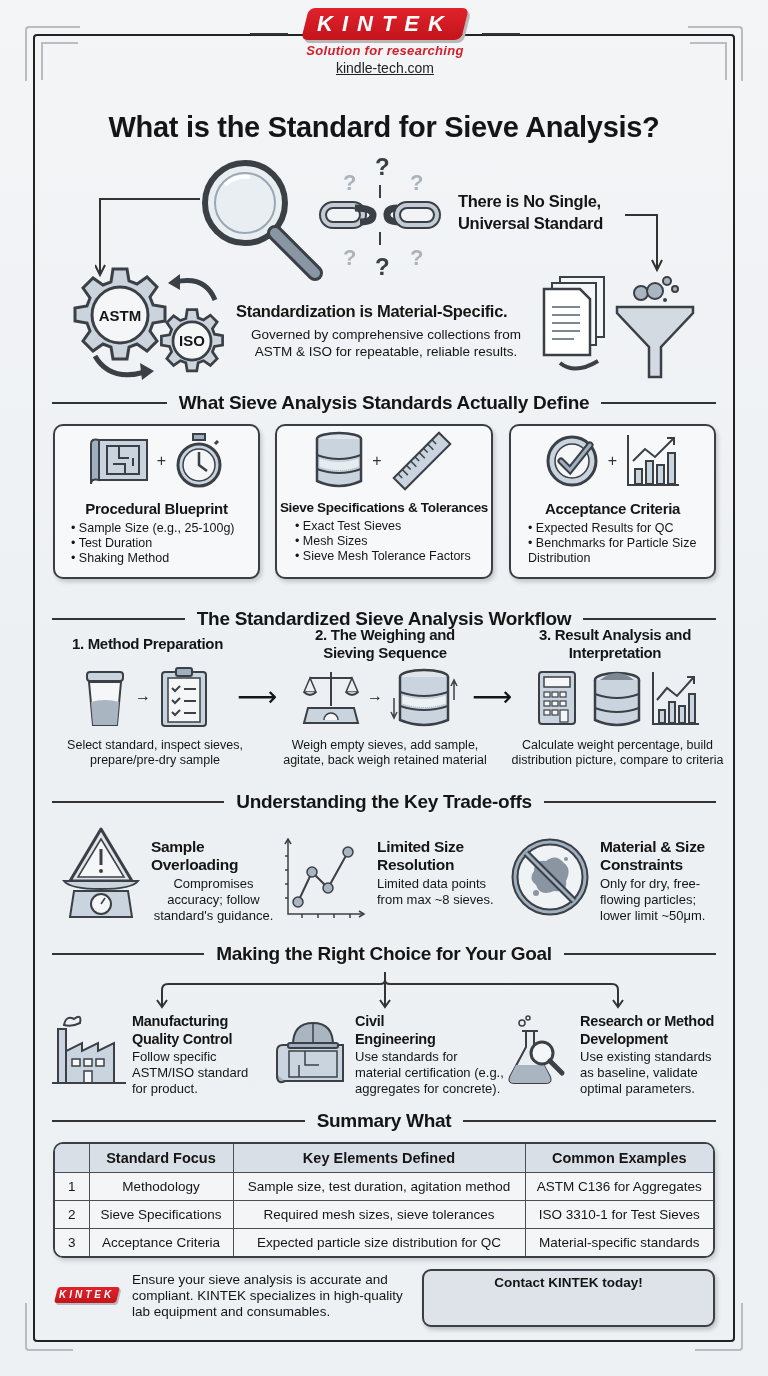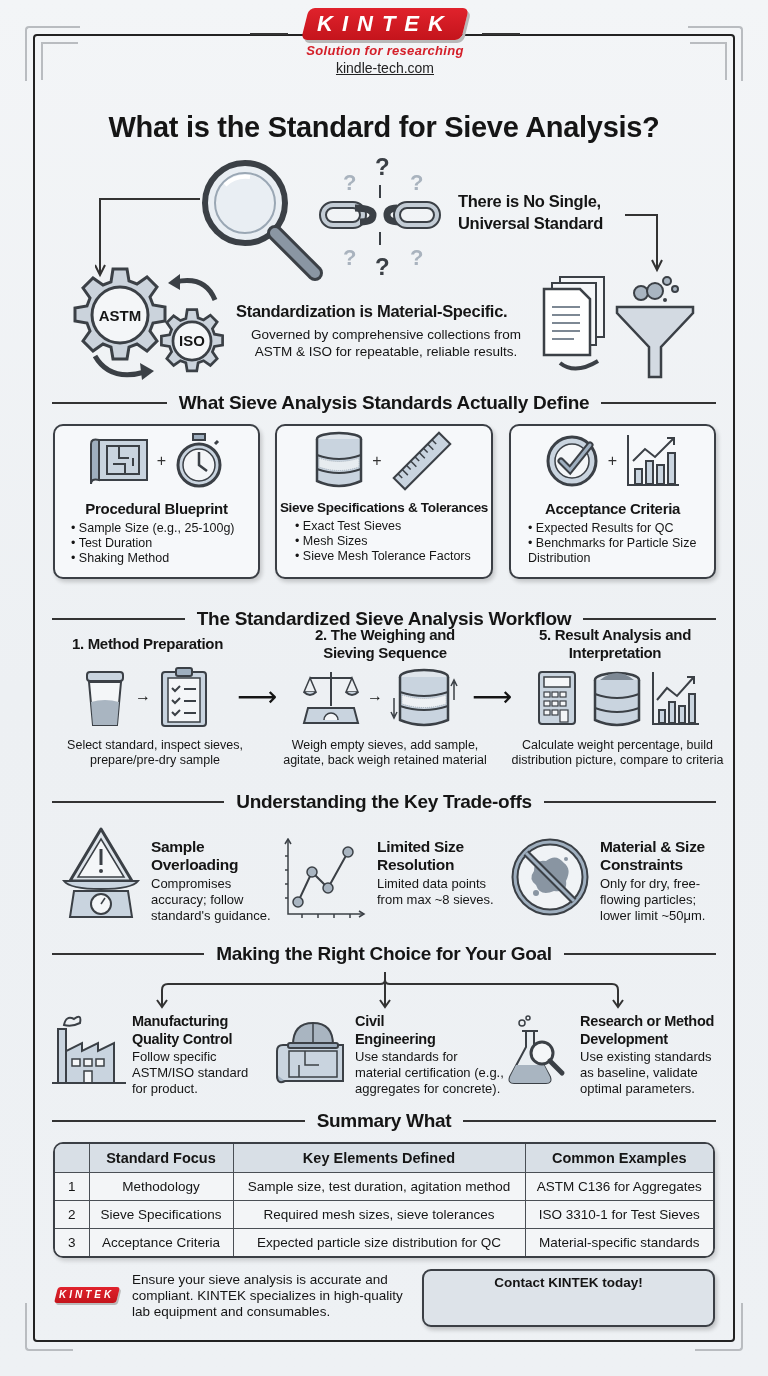--- a/index.html
+++ b/index.html
@@ -261,21 +261,21 @@
 </div>
 
 <div class="sec-head" style="top:596px;margin-top:12px;">
   <span class="line"></span>
   <span>The Standardized Sieve Analysis Workflow</span>
   <span class="line"></span>
 </div>
 
 <div class="abs bold-t" style="left:55px;top:635px;width:185px;text-align:center;">1. Method Preparation</div>
 <div class="abs bold-t" style="left:295px;top:626px;width:180px;text-align:center;">2. The Weighing and Sieving Sequence</div>
-<div class="abs bold-t" style="left:520px;top:626px;width:190px;text-align:center;">5. Result Analysis and Interpretation</div>
+<div class="abs bold-t" style="left:520px;top:626px;width:190px;text-align:center;">3. Result Analysis and Interpretation</div>
 
 <svg class="abs" style="left:85px;top:670px" width="40" height="58" viewBox="0 0 40 58">
   <rect x="2" y="2" width="36" height="9" rx="3" fill="#c9d4df" stroke="#3b4046" stroke-width="2"></rect>
   <path d="M4 12 L8 55 H32 L36 12 Z" fill="#f4f6f8" stroke="#3b4046" stroke-width="2"></path>
   <path d="M6 32 Q20 28 34 32 L32 55 H8 Z" fill="#a9b5c1"></path>
 </svg>
 <span class="abs" style="left:135px;top:687px;font-size:16px;">→</span>
 <svg class="abs" style="left:160px;top:666px" width="48" height="62" viewBox="0 0 48 62">
   <rect x="2" y="6" width="44" height="54" rx="3" fill="#c9d4df" stroke="#3b4046" stroke-width="2"></rect>
   <rect x="8" y="12" width="32" height="44" fill="#f4f6f8" stroke="#3b4046" stroke-width="1.5"></rect>
@@ -357,21 +357,21 @@
   <path d="M39 4 L70 56 H8 Z" fill="#dfe5eb" stroke="#3b4046" stroke-width="3" stroke-linejoin="round"></path>
   <path d="M39 14 L62 52 H16 Z" fill="#f4f6f8" stroke="#3b4046" stroke-width="1.5"></path>
   <line x1="39" y1="24" x2="39" y2="40" stroke="#3b4046" stroke-width="3"></line>
   <circle cx="39" cy="46" r="2" fill="#3b4046"></circle>
   <path d="M2 56 H76 Q70 64 39 64 Q8 64 2 56 Z" fill="#c9d4df" stroke="#3b4046" stroke-width="2"></path>
   <path d="M12 66 H66 L70 92 H8 Z" fill="#c9d4df" stroke="#3b4046" stroke-width="2"></path>
   <circle cx="39" cy="79" r="10" fill="#f4f6f8" stroke="#3b4046" stroke-width="2"></circle>
   <line x1="39" y1="79" x2="43" y2="73" stroke="#3b4046" stroke-width="1.5"></line>
 </svg>
 <div class="abs bold-t" style="left:151px;top:838px;width:110px;font-size:15.5px;">Sample Overloading</div>
-<div class="abs" style="left:151px;top:876px;width:125px;font-size:13px;line-height:16px;">Compromises accuracy; follow standard's guidance.</div>
+<div class="abs" style="left:151px;top:876px;width:125px;font-size:13px;line-height:16px;text-align:center;">Compromises accuracy; follow standard's guidance.</div>
 
 <svg class="abs" style="left:284px;top:838px" width="82" height="82" viewBox="0 0 82 82">
   <path d="M4 2 V76 H80" fill="none" stroke="#3b4046" stroke-width="1.5"></path>
   <path d="M1 6 L4 1 L7 6 M75 73 L80 76 L75 79" fill="none" stroke="#3b4046" stroke-width="1.5"></path>
   <g stroke="#3b4046" stroke-width="1.5">
       <line x1="1" y1="18" x2="4" y2="18"></line>
       <line x1="1" y1="32" x2="4" y2="32"></line>
       <line x1="1" y1="46" x2="4" y2="46"></line>
       <line x1="1" y1="60" x2="4" y2="60"></line>
       <line x1="18" y1="76" x2="18" y2="80"></line>

